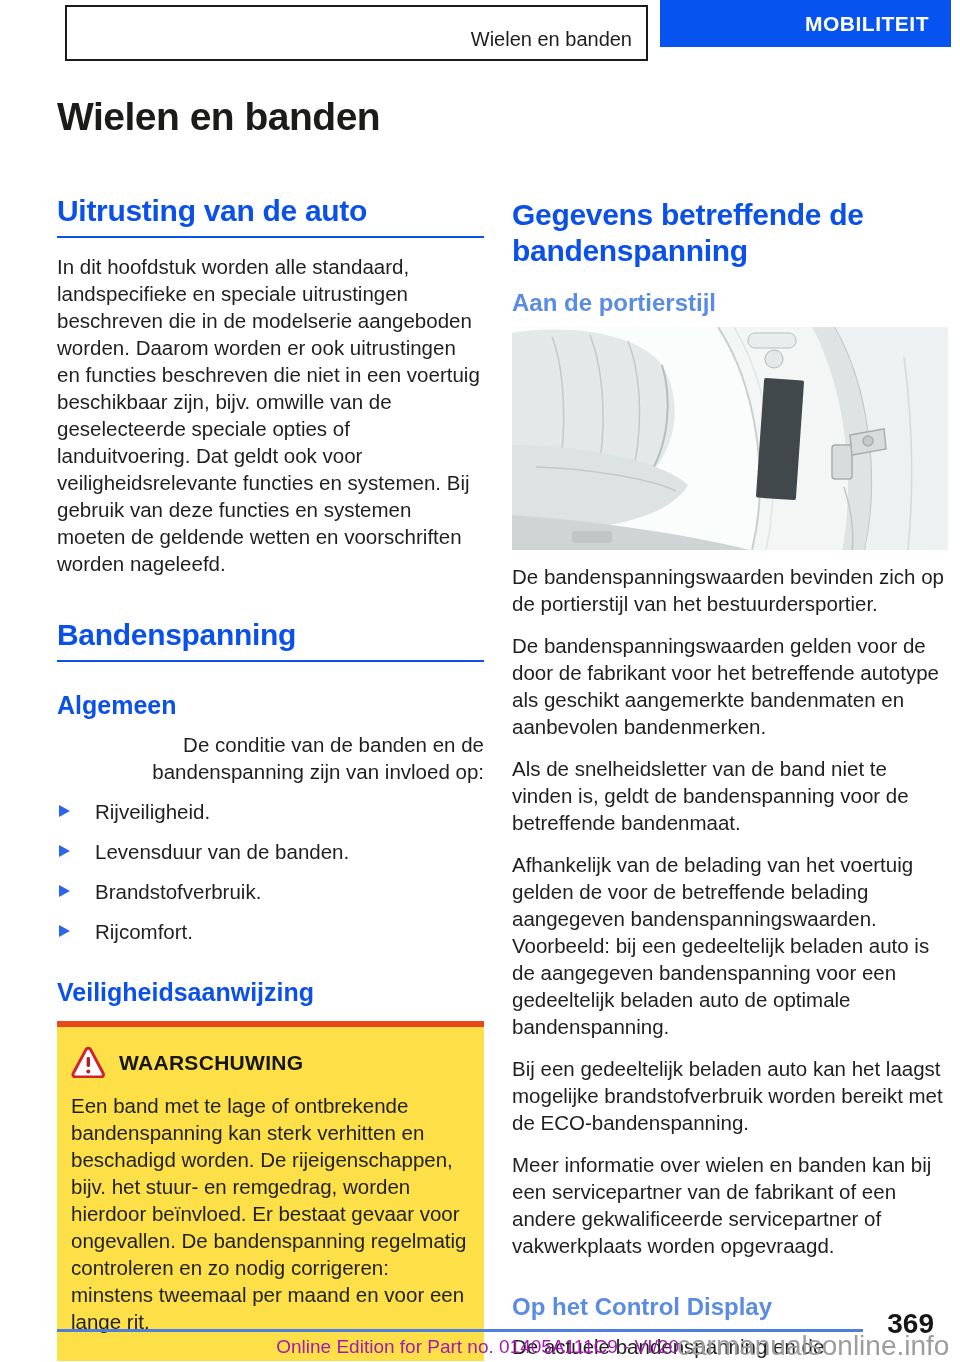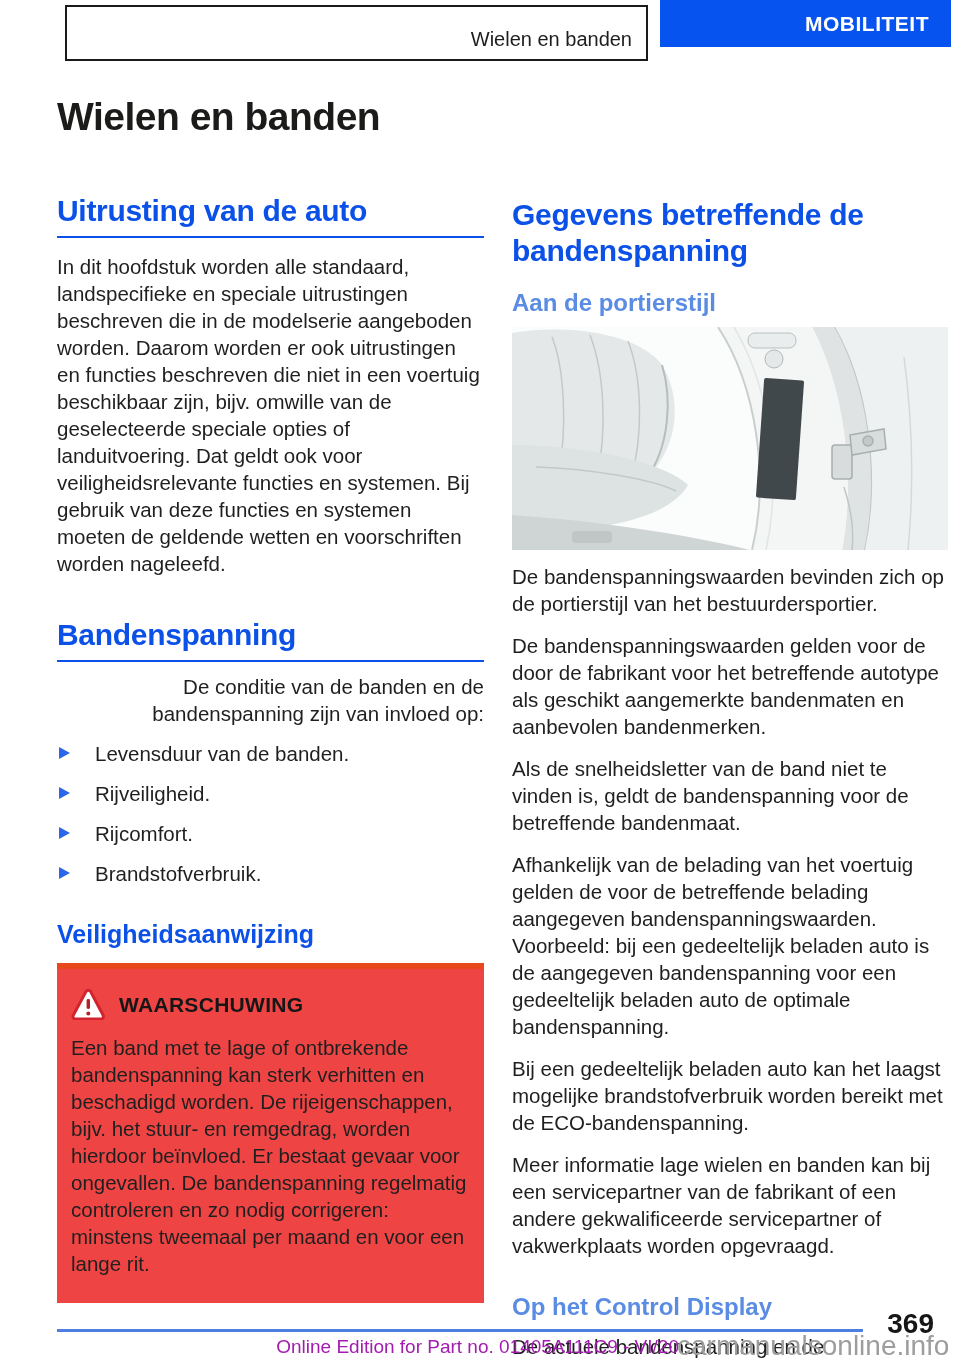--- a/index.html
+++ b/index.html
@@ -46,21 +46,21 @@
     font-size:20.5px;line-height:27px;color:#1f1f1f;
   }
   .tri{
     position:absolute;left:2px;top:7px;width:0;height:0;
     border-left:11px solid #2b66e8;
     border-top:6.5px solid transparent;
     border-bottom:6.5px solid transparent;
   }
   
   .warnbox{
-    margin-top:14px;background:#ef4444;border-top:6px solid #e8491c;
+    margin-top:14px;background:#fde047;border-top:6px solid #e8491c;
     padding:20px 16px 26px 14px;box-sizing:border-box;
   }
   .warnhead{display:flex;align-items:center;gap:14px;}
   .warnhead .wlabel{font-size:21px;font-weight:bold;color:#161616;letter-spacing:.3px;}
   .warnbox p.body{margin-top:14px;}
   
   figure.illu{margin:10px 0 0;padding:0;width:436px;height:223px;}
   
   .pagenum{
     position:absolute;right:26px;top:1308px;font-size:28px;font-weight:bold;color:#161616;
@@ -87,38 +87,39 @@
   </div>
 
   <div class="col-left">
     <h1 class="title">Wielen en banden</h1>
 
     <h2 class="sect ruled">Uitrusting van de auto</h2>
     <p class="body">In dit hoofdstuk worden alle standaard, landspecifieke en speciale uitrustingen beschreven die in de modelserie aangeboden worden. Daarom worden er ook uitrustingen en functies beschreven die niet in een voertuig beschikbaar zijn, bijv. omwille van de geselecteerde speciale opties of landuitvoering. Dat geldt ook voor veiligheidsrelevante functies en systemen. Bij gebruik van deze functies en systemen moeten de geldende wetten en voorschriften worden nageleefd.</p>
 
     <h2 class="sect ruled" style="margin-top:40px;">Bandenspanning</h2>
 
+    <h3 class="sub">Algemeen</h3>
     <p class="body" style="margin-top:11px;text-align:right;">De conditie van de banden en de bandenspanning zijn van invloed op:</p>
 
     <ul class="blist">
+      <li>
+        <span class="tri"></span>
+        <span>Rijveiligheid.</span>
+      </li>
       <li>
         <span class="tri"></span>
         <span>Levensduur van de banden.</span>
       </li>
       <li>
         <span class="tri"></span>
-        <span>Rijveiligheid.</span>
+        <span>Brandstofverbruik.</span>
       </li>
       <li>
         <span class="tri"></span>
         <span>Rijcomfort.</span>
-      </li>
-      <li>
-        <span class="tri"></span>
-        <span>Brandstofverbruik.</span>
       </li>
     </ul>
 
     <h3 class="sub" style="margin-top:32px;">Veiligheidsaanwijzing</h3>
 
     <div class="warnbox">
       <div class="warnhead">
         <svg width="34" height="31" viewBox="0 0 34 31">
           <path d="M15.1 2.4 a2.6 2.6 0 0 1 4.4 0 L32 26 a2.6 2.6 0 0 1 -2.2 4 H4.6 a2.6 2.6 0 0 1 -2.2 -4 Z" fill="#ffffff" stroke="#d2232e" stroke-width="3" stroke-linejoin="round"></path>
           <rect x="15.6" y="10" width="3.4" height="10" rx="1.4" fill="#b3202a"></rect>
@@ -175,21 +176,21 @@
         <path d="M0 188 C84 194 168 206 238 223 L0 223 Z" fill="#cfd5d5"></path>
         <rect x="60" y="204" width="40" height="12" rx="4" fill="#bfc6c6"></rect>
       </svg>
     </figure>
 
     <p class="body" style="margin-top:13px;">De bandenspanningswaarden bevinden zich op de portierstijl van het bestuurdersportier.</p>
     <p class="body">De bandenspanningswaarden gelden voor de door de fabrikant voor het betreffende autotype als geschikt aangemerkte bandenmaten en aanbevolen bandenmerken.</p>
     <p class="body">Als de snelheidsletter van de band niet te vinden is, geldt de bandenspanning voor de betreffende bandenmaat.</p>
     <p class="body">Afhankelijk van de belading van het voertuig gelden de voor de betreffende belading aangegeven bandenspanningswaarden. Voorbeeld: bij een gedeeltelijk beladen auto is de aangegeven bandenspanning voor een gedeeltelijk beladen auto de optimale bandenspanning.</p>
     <p class="body">Bij een gedeeltelijk beladen auto kan het laagst mogelijke brandstofverbruik worden bereikt met de ECO-bandenspanning.</p>
-    <p class="body">Meer informatie lage wielen en banden kan bij een servicepartner van de fabrikant of een andere gekwalificeerde servicepartner of vakwerkplaats worden opgevraagd.</p>
+    <p class="body">Meer informatie over wielen en banden kan bij een servicepartner van de fabrikant of een andere gekwalificeerde servicepartner of vakwerkplaats worden opgevraagd.</p>
 
     <h4 class="minor" style="margin-top:34px;color:#5b8ce4;">Op het Control Display</h4>
     <p class="body" style="margin-top:12px;">De actuele bandenspanning en de voorgeschreven bandenspanning kunnen voor de gemon-</p>
   </div>
 
   <div class="pagenum">369</div>
   <div class="footline"></div>
   <div class="edition">Online Edition for Part no. 01405A111C9 - VI/20</div>
   <div class="watermark">carmanualsonline.info</div>
 

